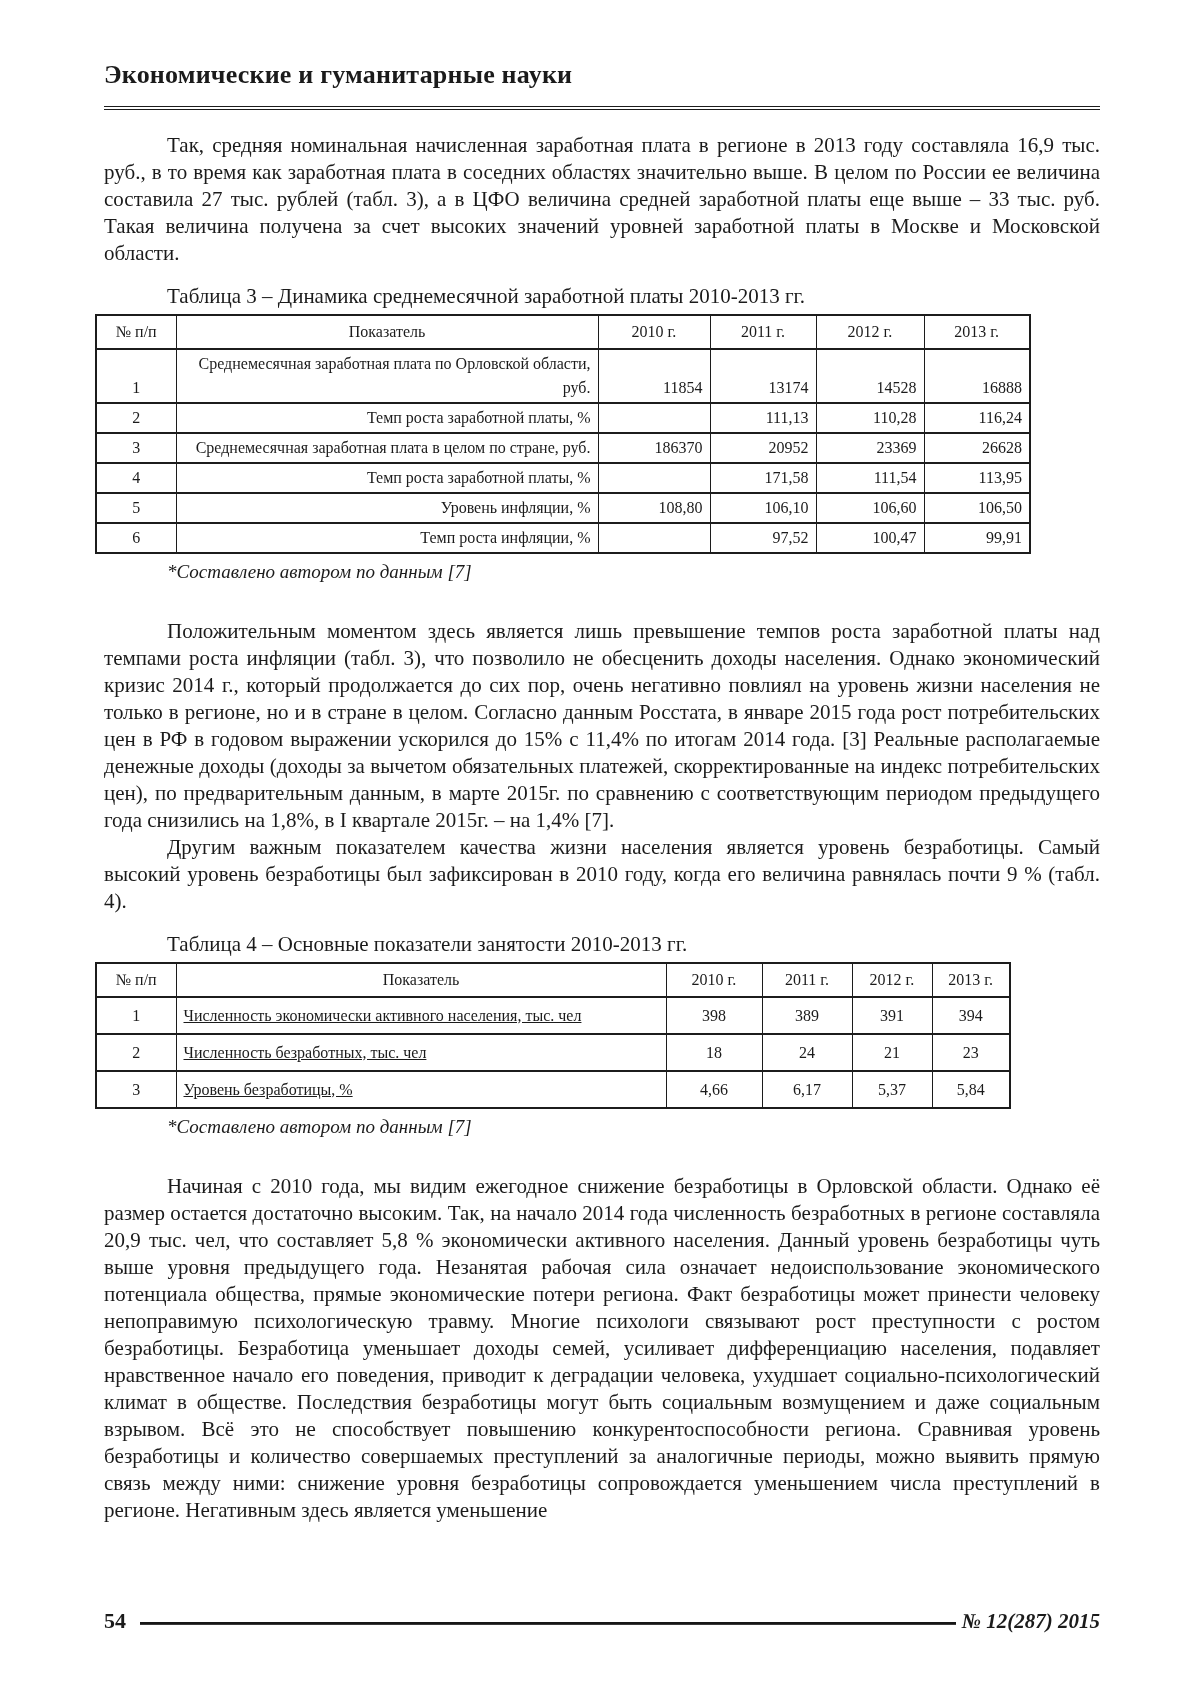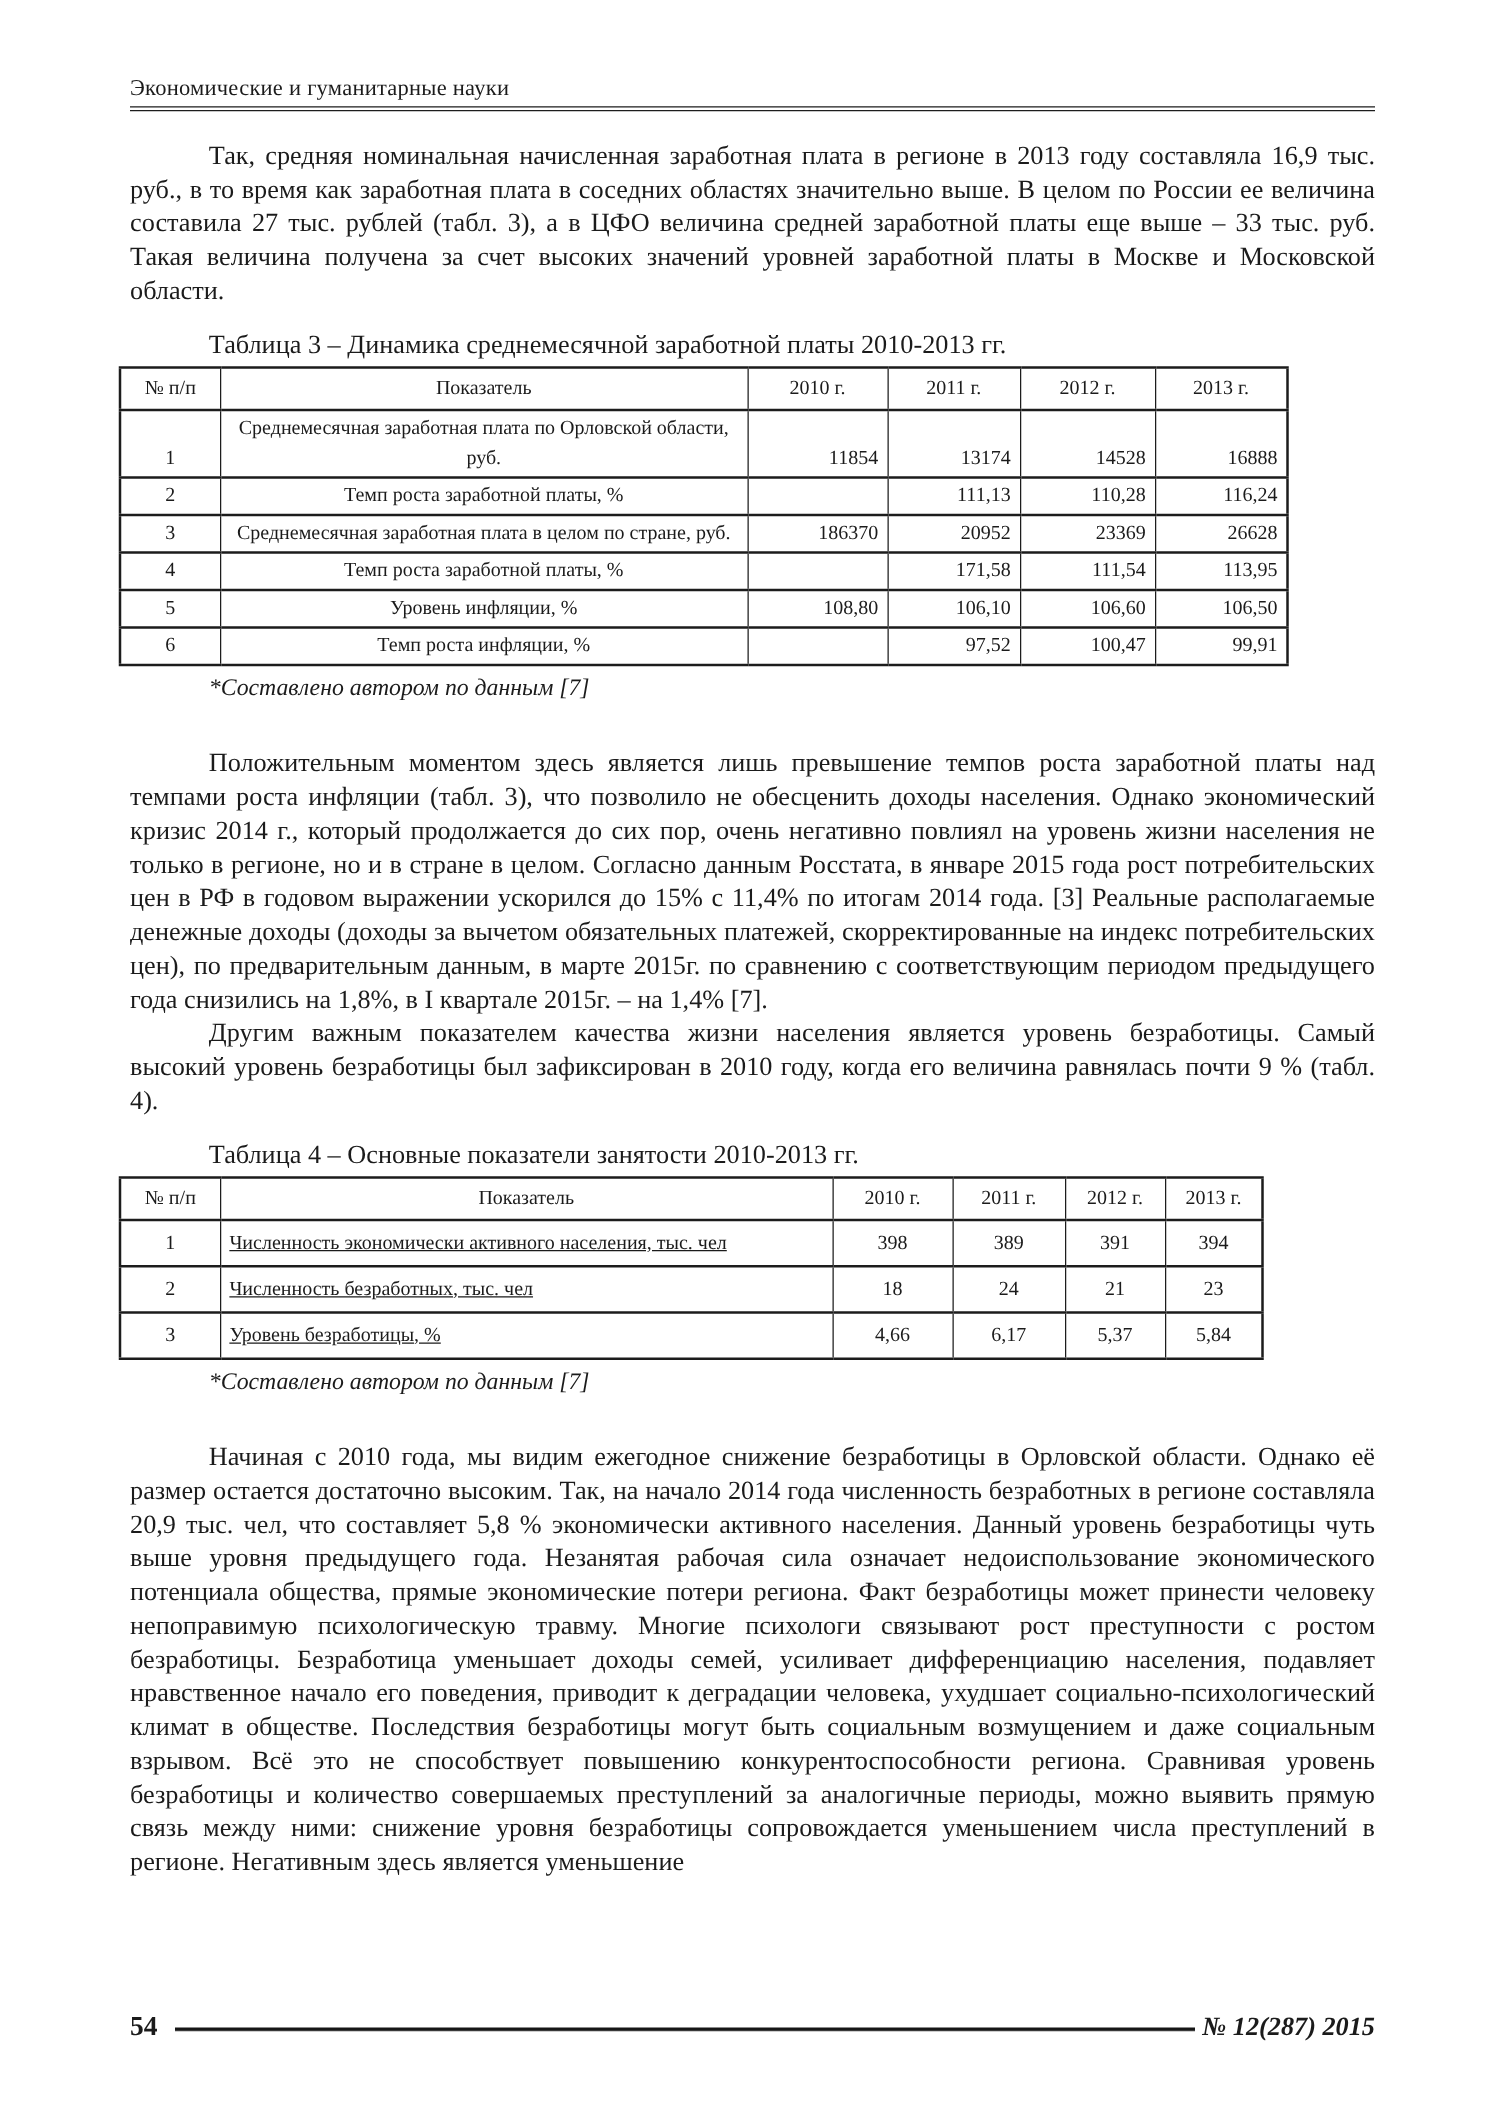--- a/index.html
+++ b/index.html
@@ -9,24 +9,24 @@
     height: 1698px;
     margin: 0 auto;
     background: #ffffff;
     color: #1b1b1b;
     font-family: "Liberation Serif", "DejaVu Serif", serif;
     overflow: hidden;
     box-sizing: border-box;
     padding: 60px 100px 0 104px;
   }
   .running-header {
-    font-size: 18px;
-    font-weight: normal;
+    font-size: 26px;
+    font-weight: bold;
     letter-spacing: 0.2px;
-    padding-bottom: 4px;
+    padding-bottom: 16px;
     border-bottom: 4px double #1c1c1c;
   }
   p.body {
     margin: 0;
     font-size: 21px;
     line-height: 27px;
     text-align: justify;
     text-indent: 63px;
   }
   p.body.first { margin-top: 22px; }
@@ -48,21 +48,21 @@
     border: 1.4px solid #1c1c1c;
     border-top-width: 2.1px;
     border-bottom-width: 2.1px;
     padding: 2px 7px;
     font-weight: normal;
     line-height: 24px;
     overflow: hidden;
   }
   table.datatable th { text-align: center; height: 28px; }
   .t3 td.cell-num { text-align: center; vertical-align: bottom; }
-  .t3 td.cell-name { text-align: center; vertical-align: bottom; }
+  .t3 td.cell-name { text-align: right; vertical-align: bottom; }
   .t3 td.cell-val { text-align: right; vertical-align: bottom; }
   .t4 { font-size: 19px; margin-left: -4px; }
   .t4 td { height: 31px; }
   .t4 td.cell-num { text-align: center; vertical-align: middle; }
   .t4 td.cell-name { text-align: left; vertical-align: middle; white-space: nowrap; text-decoration: underline; }
   .t4 td.cell-val { text-align: center; vertical-align: middle; font-family: Liberation Serif, serif; }
   .footnote {
     margin: 6px 0 0 63px;
     font-size: 19px;
     font-style: italic;

